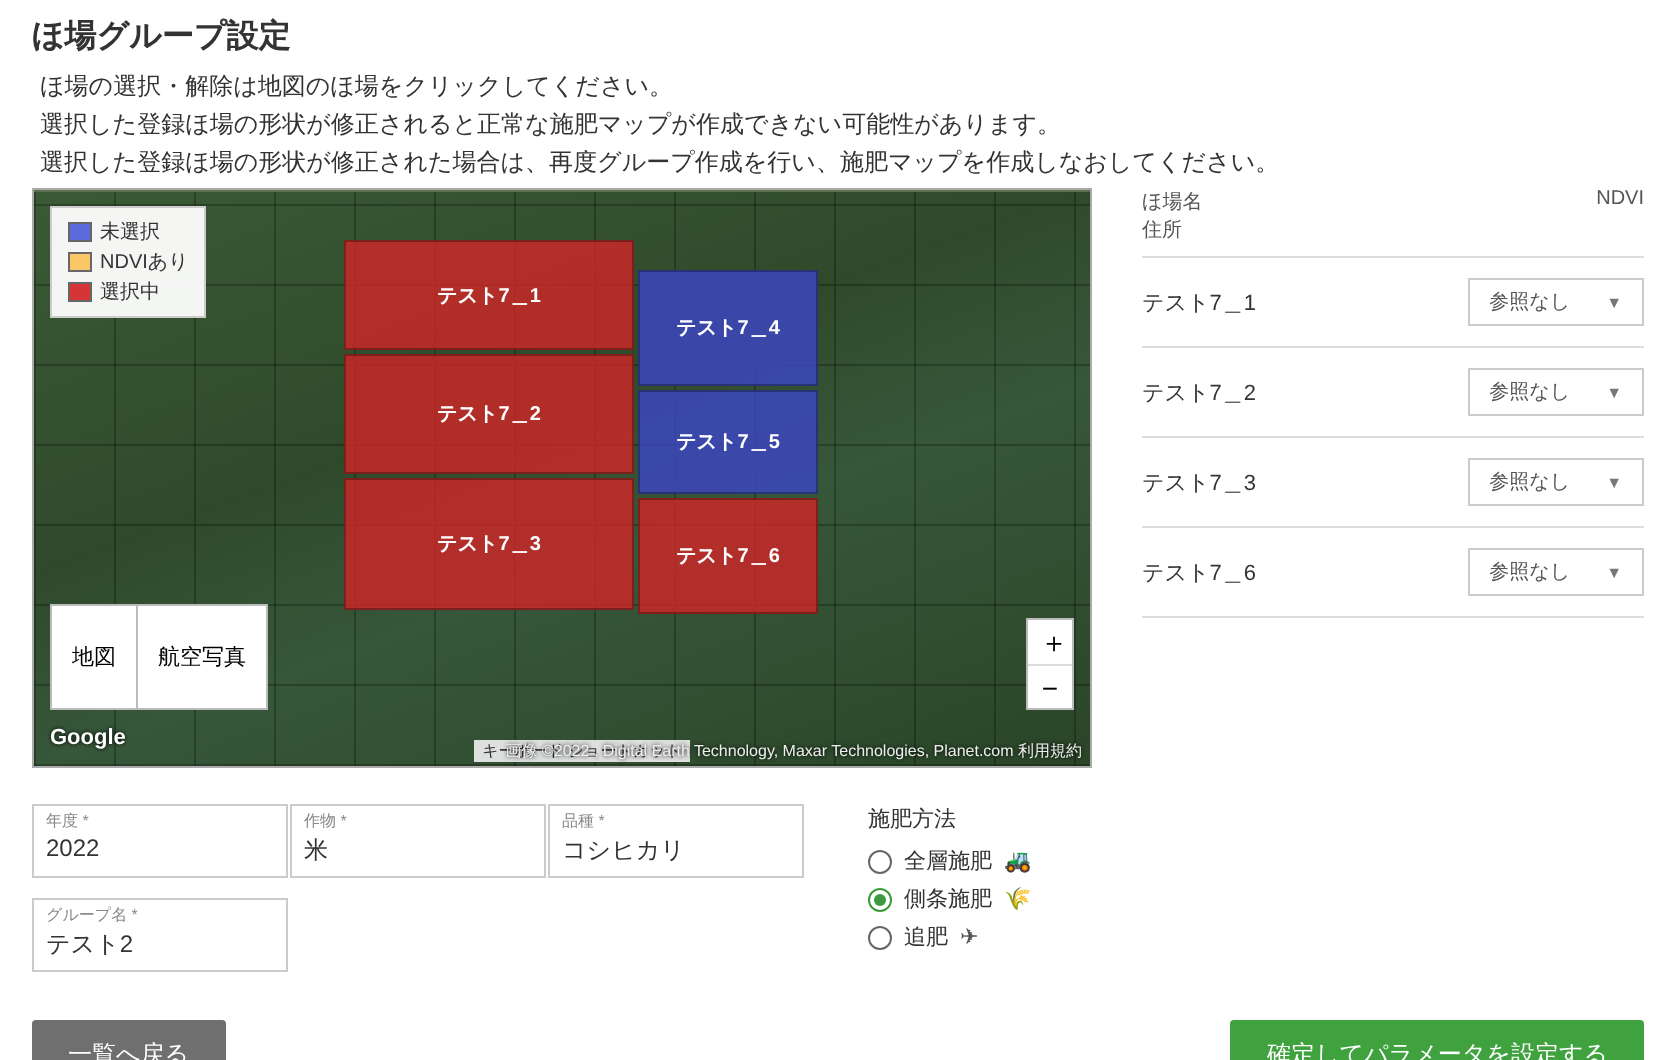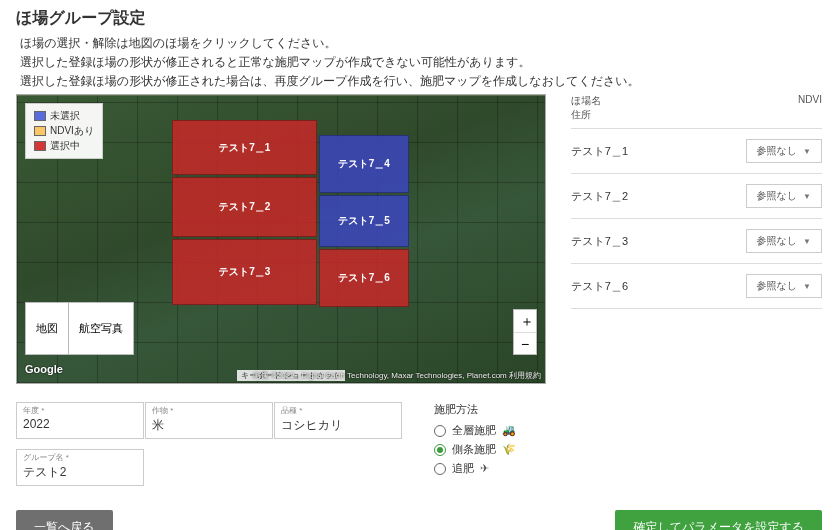--- a/index.html
+++ b/index.html
@@ -32,21 +32,21 @@
   .zoom button { display: block; width: 100%; height: 22px; border: none; background: #fff; cursor: pointer; font-size: 14px; line-height: 1; }
   .zoom button + button { border-top: 1px solid #ddd; }
   .google { position: absolute; left: 8px; bottom: 8px; color: #fff; font-size: 11px; font-weight: 600; text-shadow: 0 0 2px #000; }
   .attr { position: absolute; right: 4px; bottom: 2px; color: #eee; font-size: 8px; text-shadow: 0 0 2px #000; }
   .shortcut { position: absolute; right: 200px; bottom: 2px; background: rgba(240,240,240,.9); padding: 0 4px; font-size: 8px; color: #333; }
   .side { flex: 1; }
   .side-head { display: flex; justify-content: space-between; font-size: 10px; color: #555; margin-bottom: 6px; }
   .side-head .r { text-align: right; }
   .side-row { display: flex; justify-content: space-between; align-items: center; border-bottom: 1px solid #ddd; padding: 10px 0; }
   .side-row:first-of-type { border-top: 1px solid #ddd; }
-  .ref-btn { background: #fff; border: 1px solid #ccc; padding: 4px 10px; cursor: pointer; display: inline-flex; align-items: center; gap: 6px; font-size: 10px; color: #555; }
+  .ref-btn { background: #fff; border: 1px solid #ccc; padding: 4px 10px; cursor: pointer; display: inline-flex; align-items: center; gap: 18px; font-size: 10px; color: #555; }
   .caret { font-size: 8px; color: #777; }
 
   .bottom { display: flex; gap: 32px; margin-top: 18px; }
   .form-grid { display: grid; grid-template-columns: repeat(3, 128px); gap: 10px 1px; }
   .field-box { border: 1px solid #ccc; padding: 2px 6px 4px; background: #fff; }
   .field-box .lbl { font-size: 8px; color: #888; }
   .field-box .val { font-size: 12px; margin-top: 1px; }
   .spread { font-size: 11px; }
   .spread-title { margin-bottom: 4px; }
   .radio-row { display: flex; align-items: center; gap: 6px; padding: 2px 0; cursor: pointer; }

